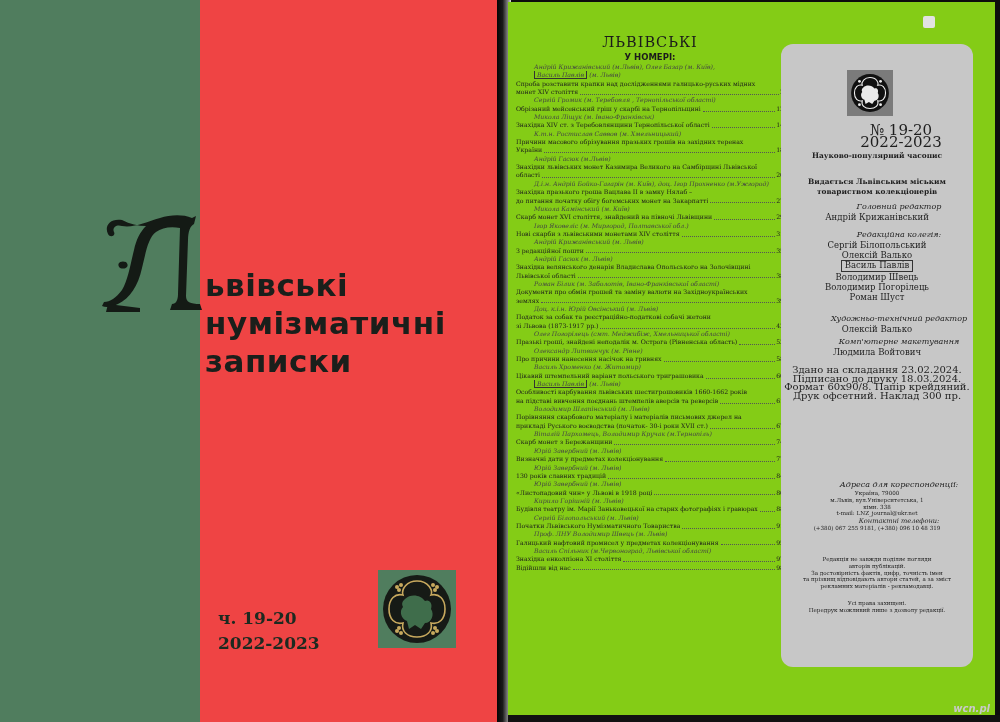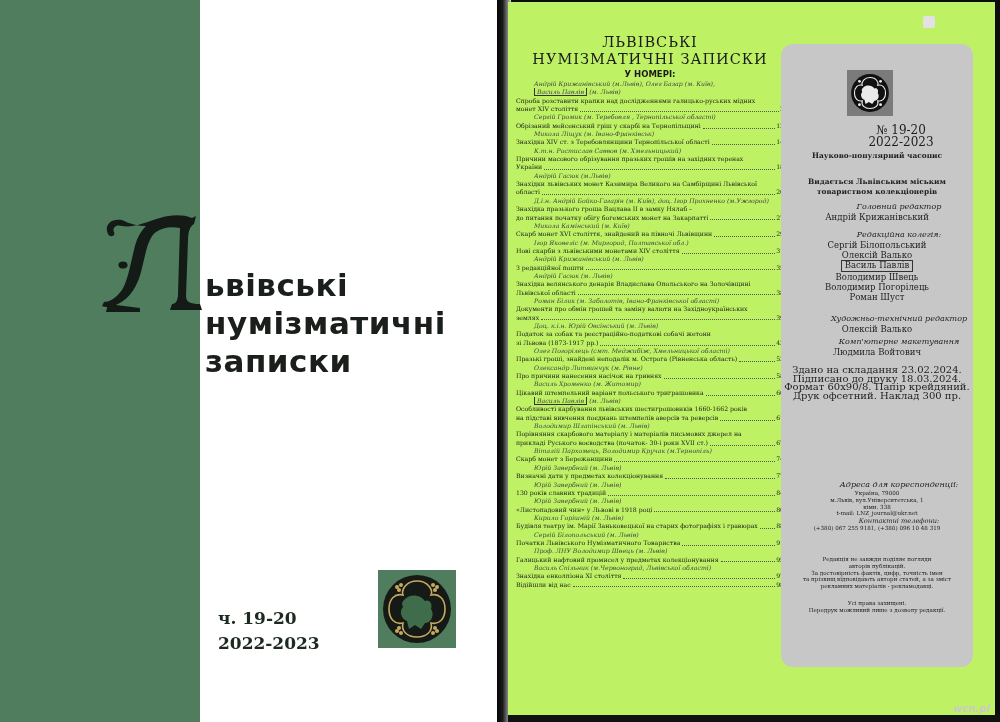--- a/index.html
+++ b/index.html
@@ -1,51 +1,51 @@
 <!DOCTYPE html>
 <html><head>
 <meta charset="utf-8">
 <style>
   * { box-sizing: border-box; margin: 0; padding: 0; }
   html, body { width: 1000px; height: 722px; overflow: hidden; background: #0d0d0d; }
   body { position: relative; font-family: "DejaVu Serif", serif; }
 
   
-  .cover { position: absolute; left: 0; top: 0; width: 497px; height: 722px; background: #ffffff; overflow: hidden; }
+  .cover { position: absolute; left: 0; top: 0; width: 497px; height: 722px; background: #ef4444; overflow: hidden; }
   .cover-band { position: absolute; left: 0; top: 0; width: 200px; height: 722px; background: #507d5e; }
   .cover-initial { position: absolute; left: 100px; top: 212px; width: 112px; height: 100px; }
   .cover-title { position: absolute; left: 205px; top: 266px; font-family: "DejaVu Sans", sans-serif; font-weight: bold; font-size: 31px; line-height: 38px; color: #1a1f1b; letter-spacing: 0.5px; }
   .cover-title div { white-space: nowrap; }
   .cover-issue { position: absolute; left: 206px; top: 606px; font-family: "DejaVu Serif", serif; font-weight: bold; font-size: 17px; line-height: 25px; color: #1c2a20; margin-left: 12px; }
   .cover-emblem { position: absolute; left: 378px; top: 570px; width: 78px; height: 78px; background: #507d5e; display: flex; align-items: center; justify-content: center; }
 
   
   .spine { position: absolute; left: 497px; top: 0; width: 14px; height: 722px; background: linear-gradient(90deg, #050505 0%, #1a1a1a 40%, #8a8a8a 80%, #dcdcdc 100%); }
 
   
-  .page { position: absolute; left: 508px; top: 2px; width: 487px; height: 713px; background: #bef264; }
+  .page { position: absolute; left: 508px; top: 2px; width: 487px; height: 713px; background: #84cc16; }
   .page-num-mark { position: absolute; right: 60px; top: 14px; width: 12px; height: 12px; border-radius: 2px; background: #e2e2e2; }
 
   .toc { position: absolute; left: 8px; top: 32px; width: 268px; font-family: "DejaVu Serif", serif; color: #1b1b1b; }
   .toc-title { text-align: center; font-size: 14.5px; line-height: 17px; letter-spacing: 1px; font-weight: normal; }
   .toc-sub { text-align: center; font-family: "DejaVu Sans", sans-serif; font-weight: bold; font-size: 8.5px; margin-top: 1px; margin-bottom: 1px; }
   .entry { font-size: 6.2px; line-height: 8.35px; }
   .entry .author { font-style: italic; color: #444; padding-left: 18px; white-space: nowrap; overflow: hidden; }
   .entry .boxed { border: 0.8px solid #333; padding: 0 2px; font-style: italic; }
   .entry .title-line { display: flex; align-items: flex-end; color: #1b1b1b; }
   .entry .title-text { white-space: nowrap; overflow: hidden; }
   .entry .title-pre { display: block; white-space: nowrap; overflow: hidden; }
   .entry .leader { flex: 1; border-bottom: 0.8px dotted #555; margin: 0 1px 1.5px 2px; min-width: 6px; }
   .entry .pg { white-space: nowrap; }
 
   
   .imprint { position: absolute; left: 273px; top: 42px; width: 192px; height: 623px; background: #c7c7c7; border-radius: 12px; font-family: "DejaVu Serif", serif; color: #1e1e1e; text-align: center; }
   .imprint .emblem { position: absolute; left: 66px; top: 26px; width: 46px; height: 46px; background: #7b7b7b; display: flex; align-items: center; justify-content: center; }
   .imprint .blk { position: absolute; left: 0; width: 192px; }
-  .imp-num { top: 80px; font-size: 12px; line-height: 12px; padding-left: 48px; }
+  .imp-num { top: 80px; font-size: 15px; line-height: 12px; padding-left: 48px; }
   .imp-type { top: 107px; font-size: 7.4px; font-weight: bold; line-height: 10px; }
   .imp-pub { top: 121px; font-size: 7.4px; font-weight: bold; line-height: 9.5px; }
   .imp-role { font-style: italic; font-size: 8px; line-height: 10px; margin-left: 44px; }
   .imp-name { font-size: 8.5px; line-height: 10.2px; }
   .boxed-name { display: inline-block; border: 0.8px solid #333; padding: 0 3px; line-height: 9.5px; }
   .imp-small { font-size: 10px; line-height: 8.5px; }
   .imp-tiny { font-size: 5.6px; line-height: 6.8px; }
 
   .watermark { position: absolute; right: 10px; bottom: 8px; font-family: "DejaVu Sans", sans-serif; font-style: italic; font-weight: bold; font-size: 10px; color: #c9c9c9; }
   .bottom-edge { position: absolute; left: 508px; top: 715px; width: 492px; height: 7px; background: #111; }
@@ -94,21 +94,20 @@
   </div>
 </div>
 
 <div class="spine"></div>
 
 <div class="page">
   <div class="page-num-mark"></div>
 
   <div class="toc">
     <div class="toc-title">ЛЬВІВСЬКІ</div>
-    <div class="toc-title">НУМІЗМАТИЧНІ ЗАПИСКИ</div>
     <div class="toc-sub">У НОМЕРІ:</div>
 
     <div class="entry">
       <div class="author">Андрій Крижанівський (м.Львів), Олег Базар (м. Київ),</div>
       <div class="author"><span class="boxed">Василь Павлів</span><span> (м. Львів)</span></div>
       <span class="title-pre">Спроба розставити крапки над дослідженнями галицько-руських мідних</span>
       <div class="title-line">
           <span class="title-text">монет XIV століття</span>
           <span class="leader"></span>
           <span class="pg">2</span>

